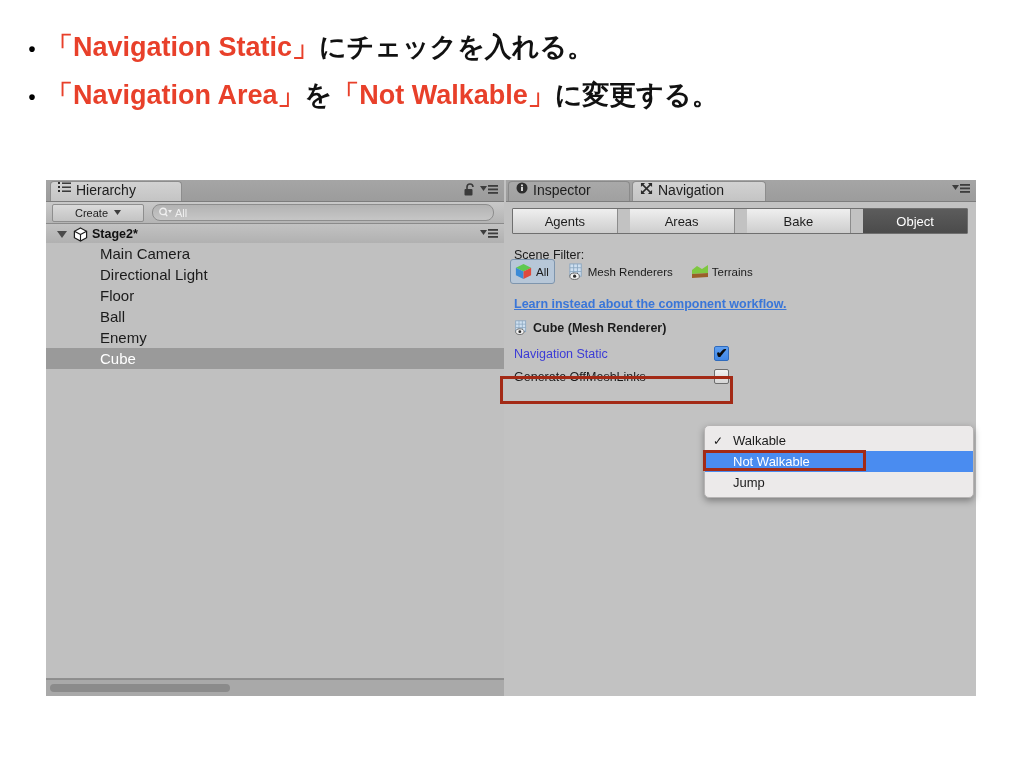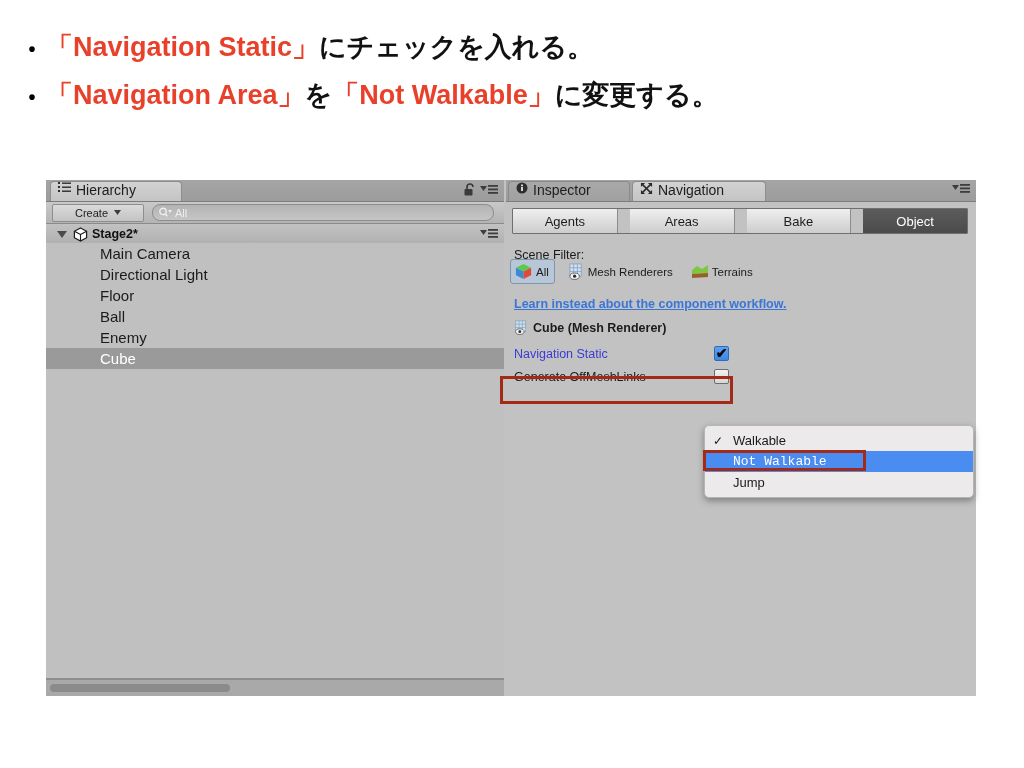--- a/index.html
+++ b/index.html
@@ -347,21 +347,20 @@
     cursor: default;
   }
   .popup-item .tick {
     width: 20px;
     font-size: 12px;
     color: #1a1a1a;
   }
   .popup-item.selected {
     background: #4a8cf0;
     color: #ffffff;
-    font-family: Liberation Mono, monospace;
   }
 
   svg { display: block; }
 </style>
 </head>
 <body>
 
 <div class="slide-text">
 
   <div class="bullet-row">

